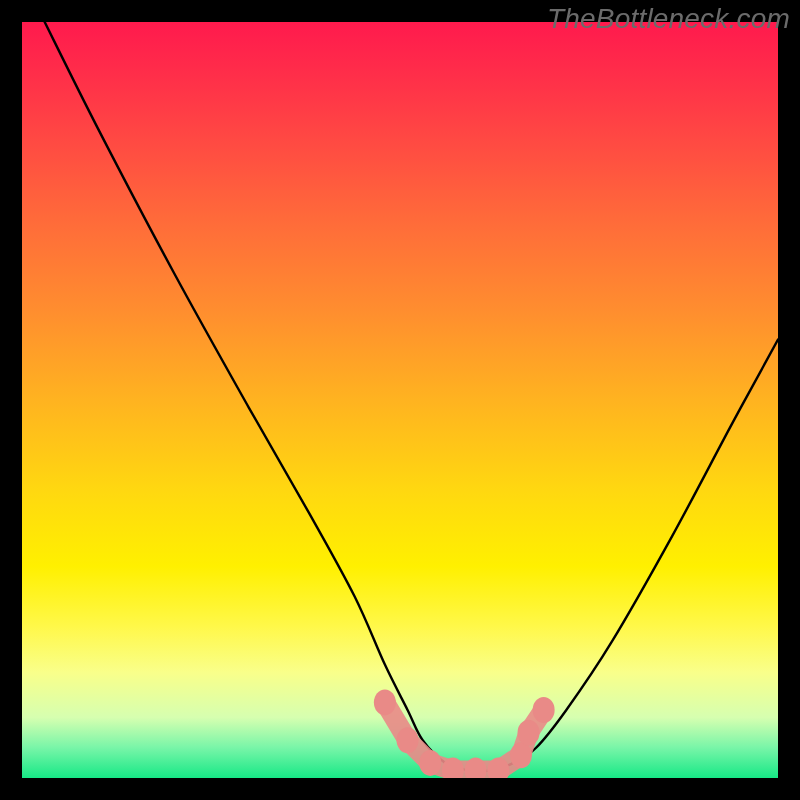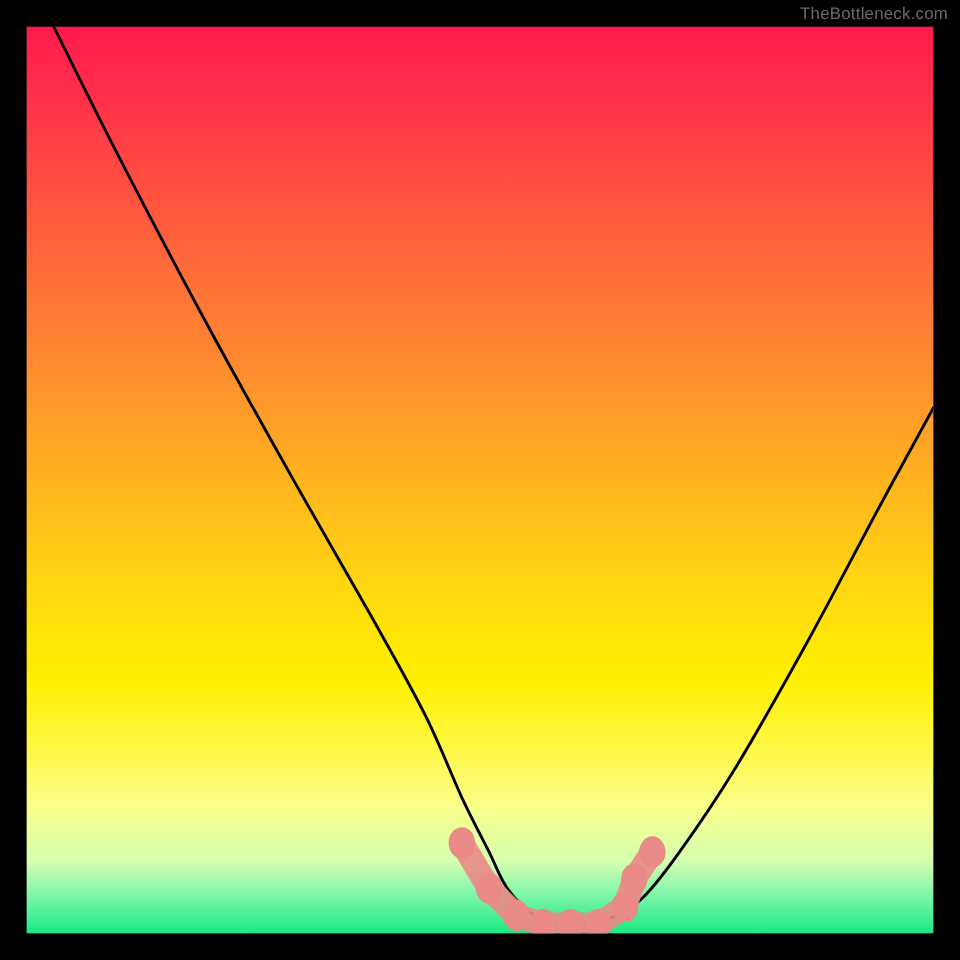--- a/index.html
+++ b/index.html
@@ -51,23 +51,24 @@
     position: absolute;
     inset: 0;
     width: 756px;
     height: 756px;
   }
   .watermark {
     position: absolute;
     top: 3px;
     right: 10px;
     color: #6b6b6b;
-    font-size: 14px;
+    font-size: 28px;
     letter-spacing: 0.2px;
     font-weight: 500;
+    font-style: italic;
   }
 </style>
 </head>
 <body>
 
 <div class="frame">
   <div class="plot-area">
     <div class="gradient"></div>
     <svg class="overlay-svg" viewBox="0 0 756 756">
       <g>

